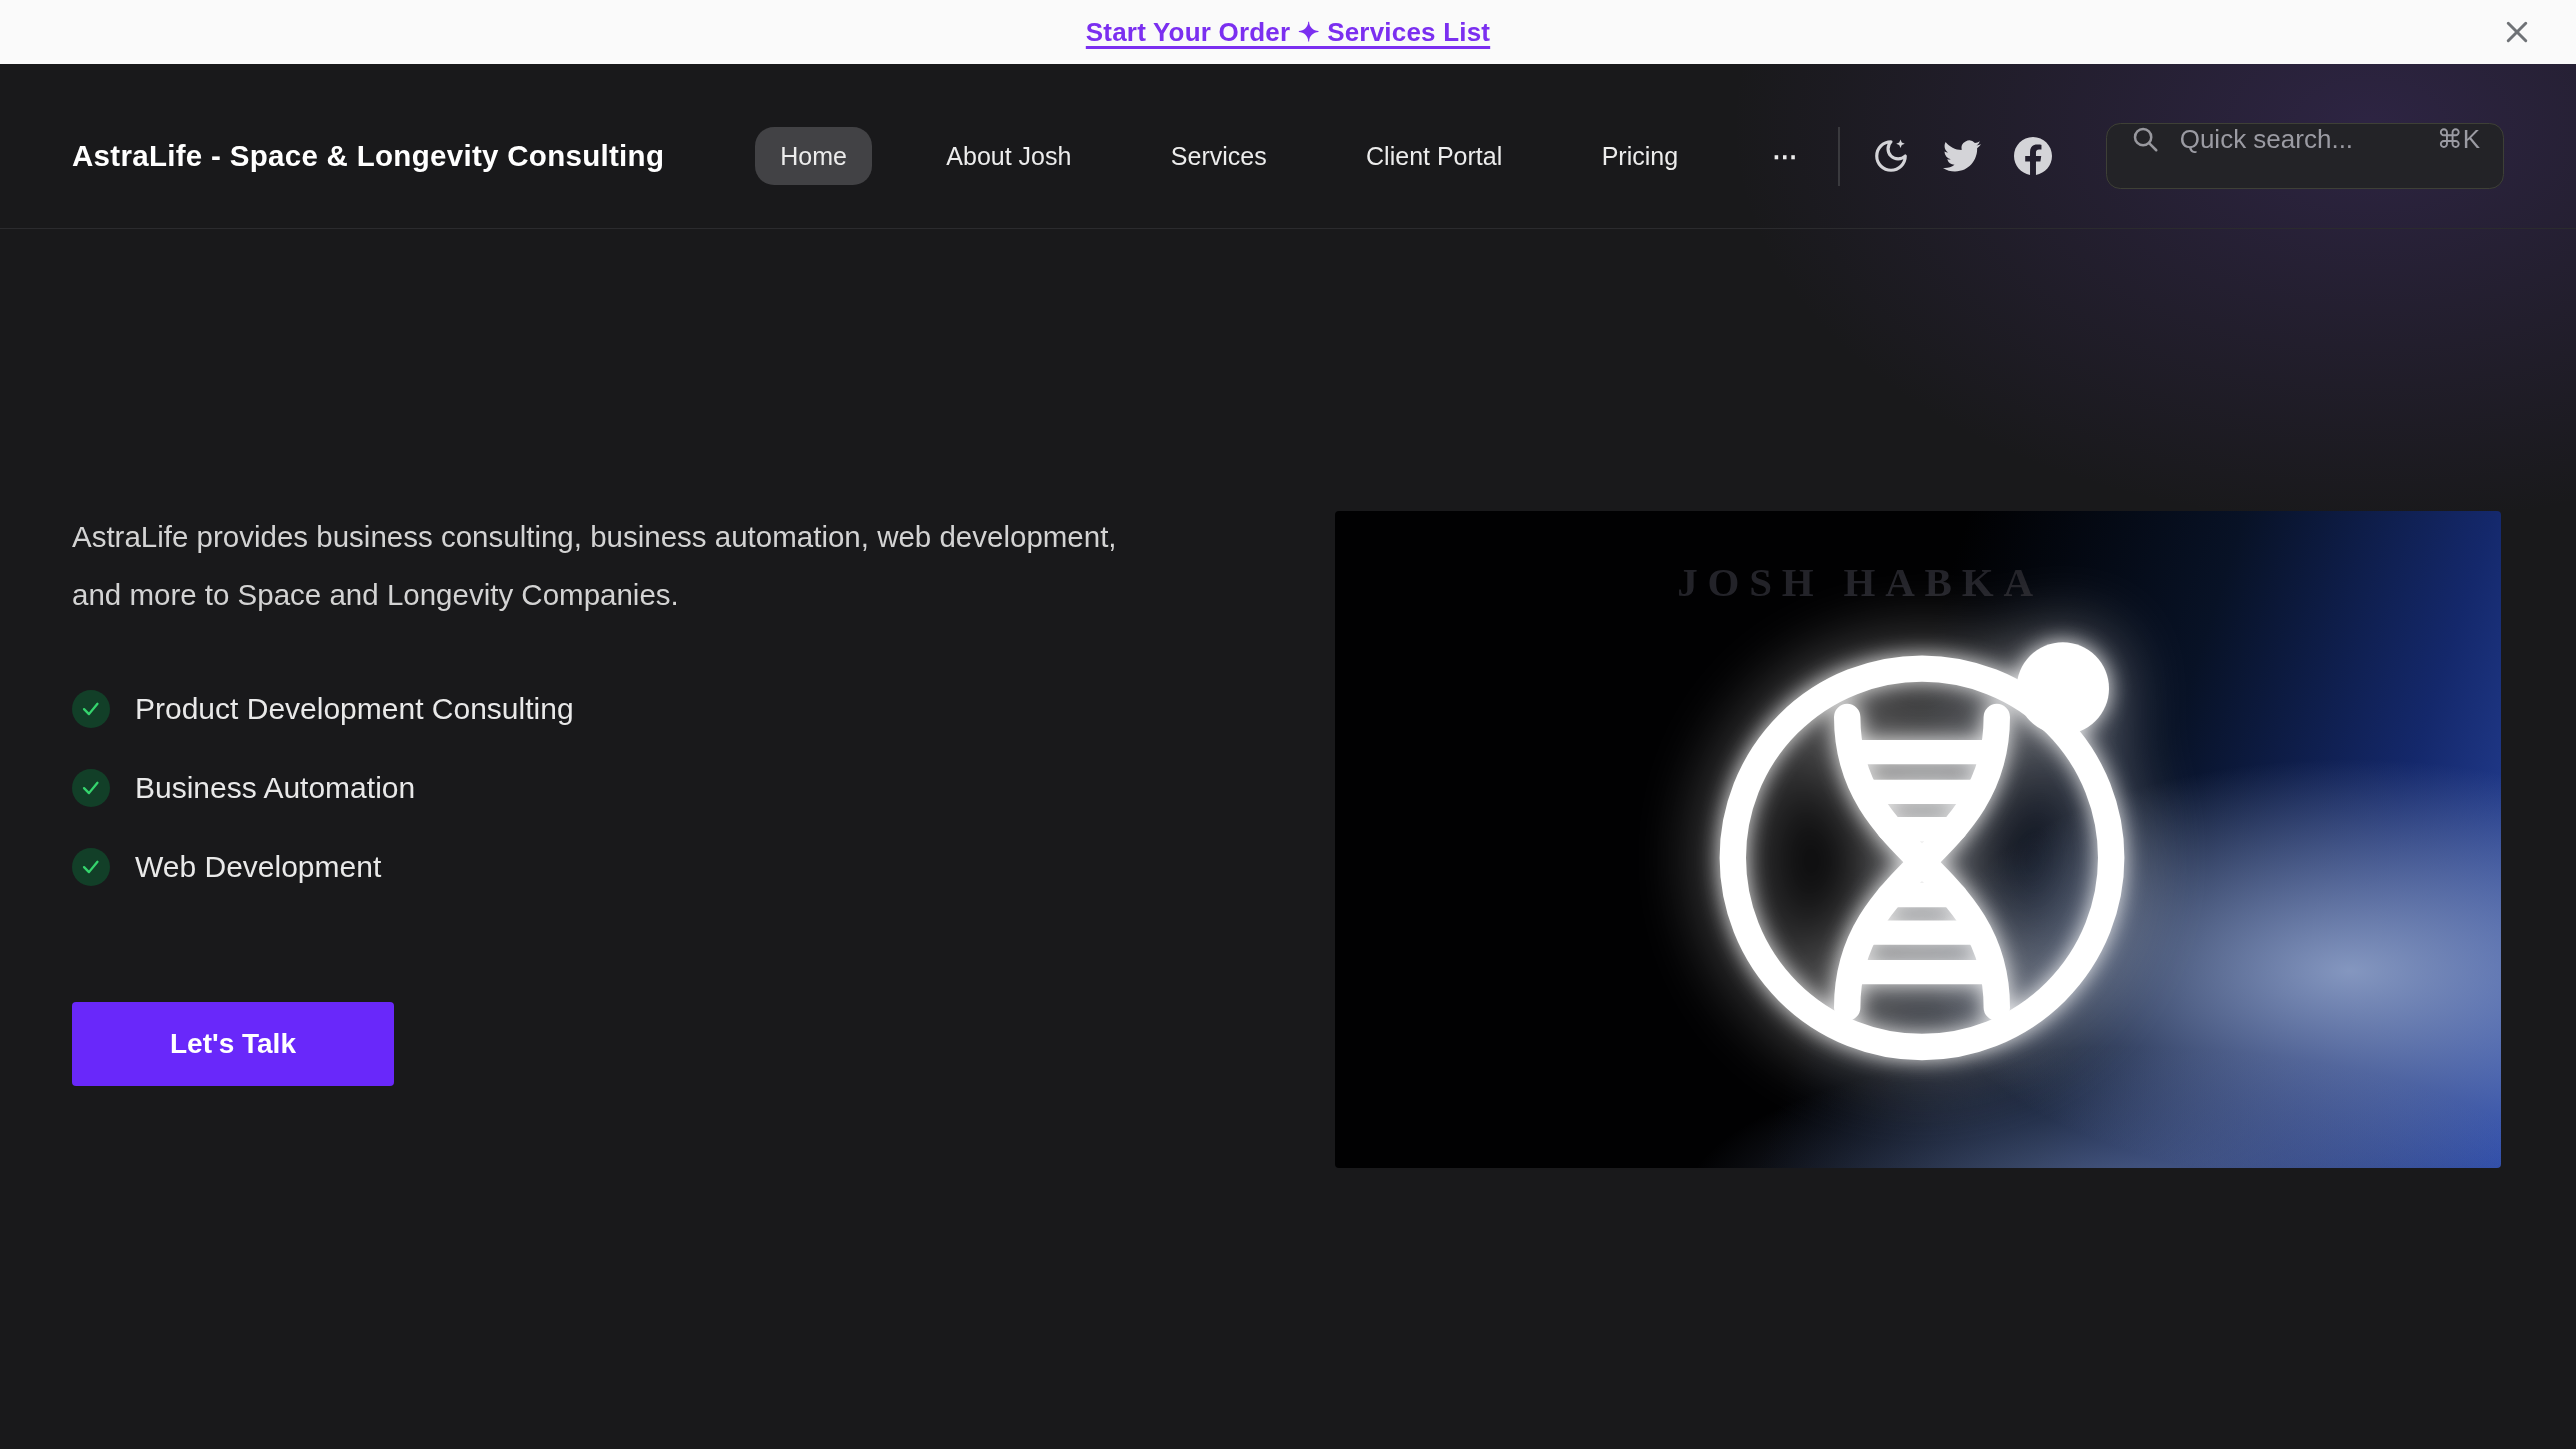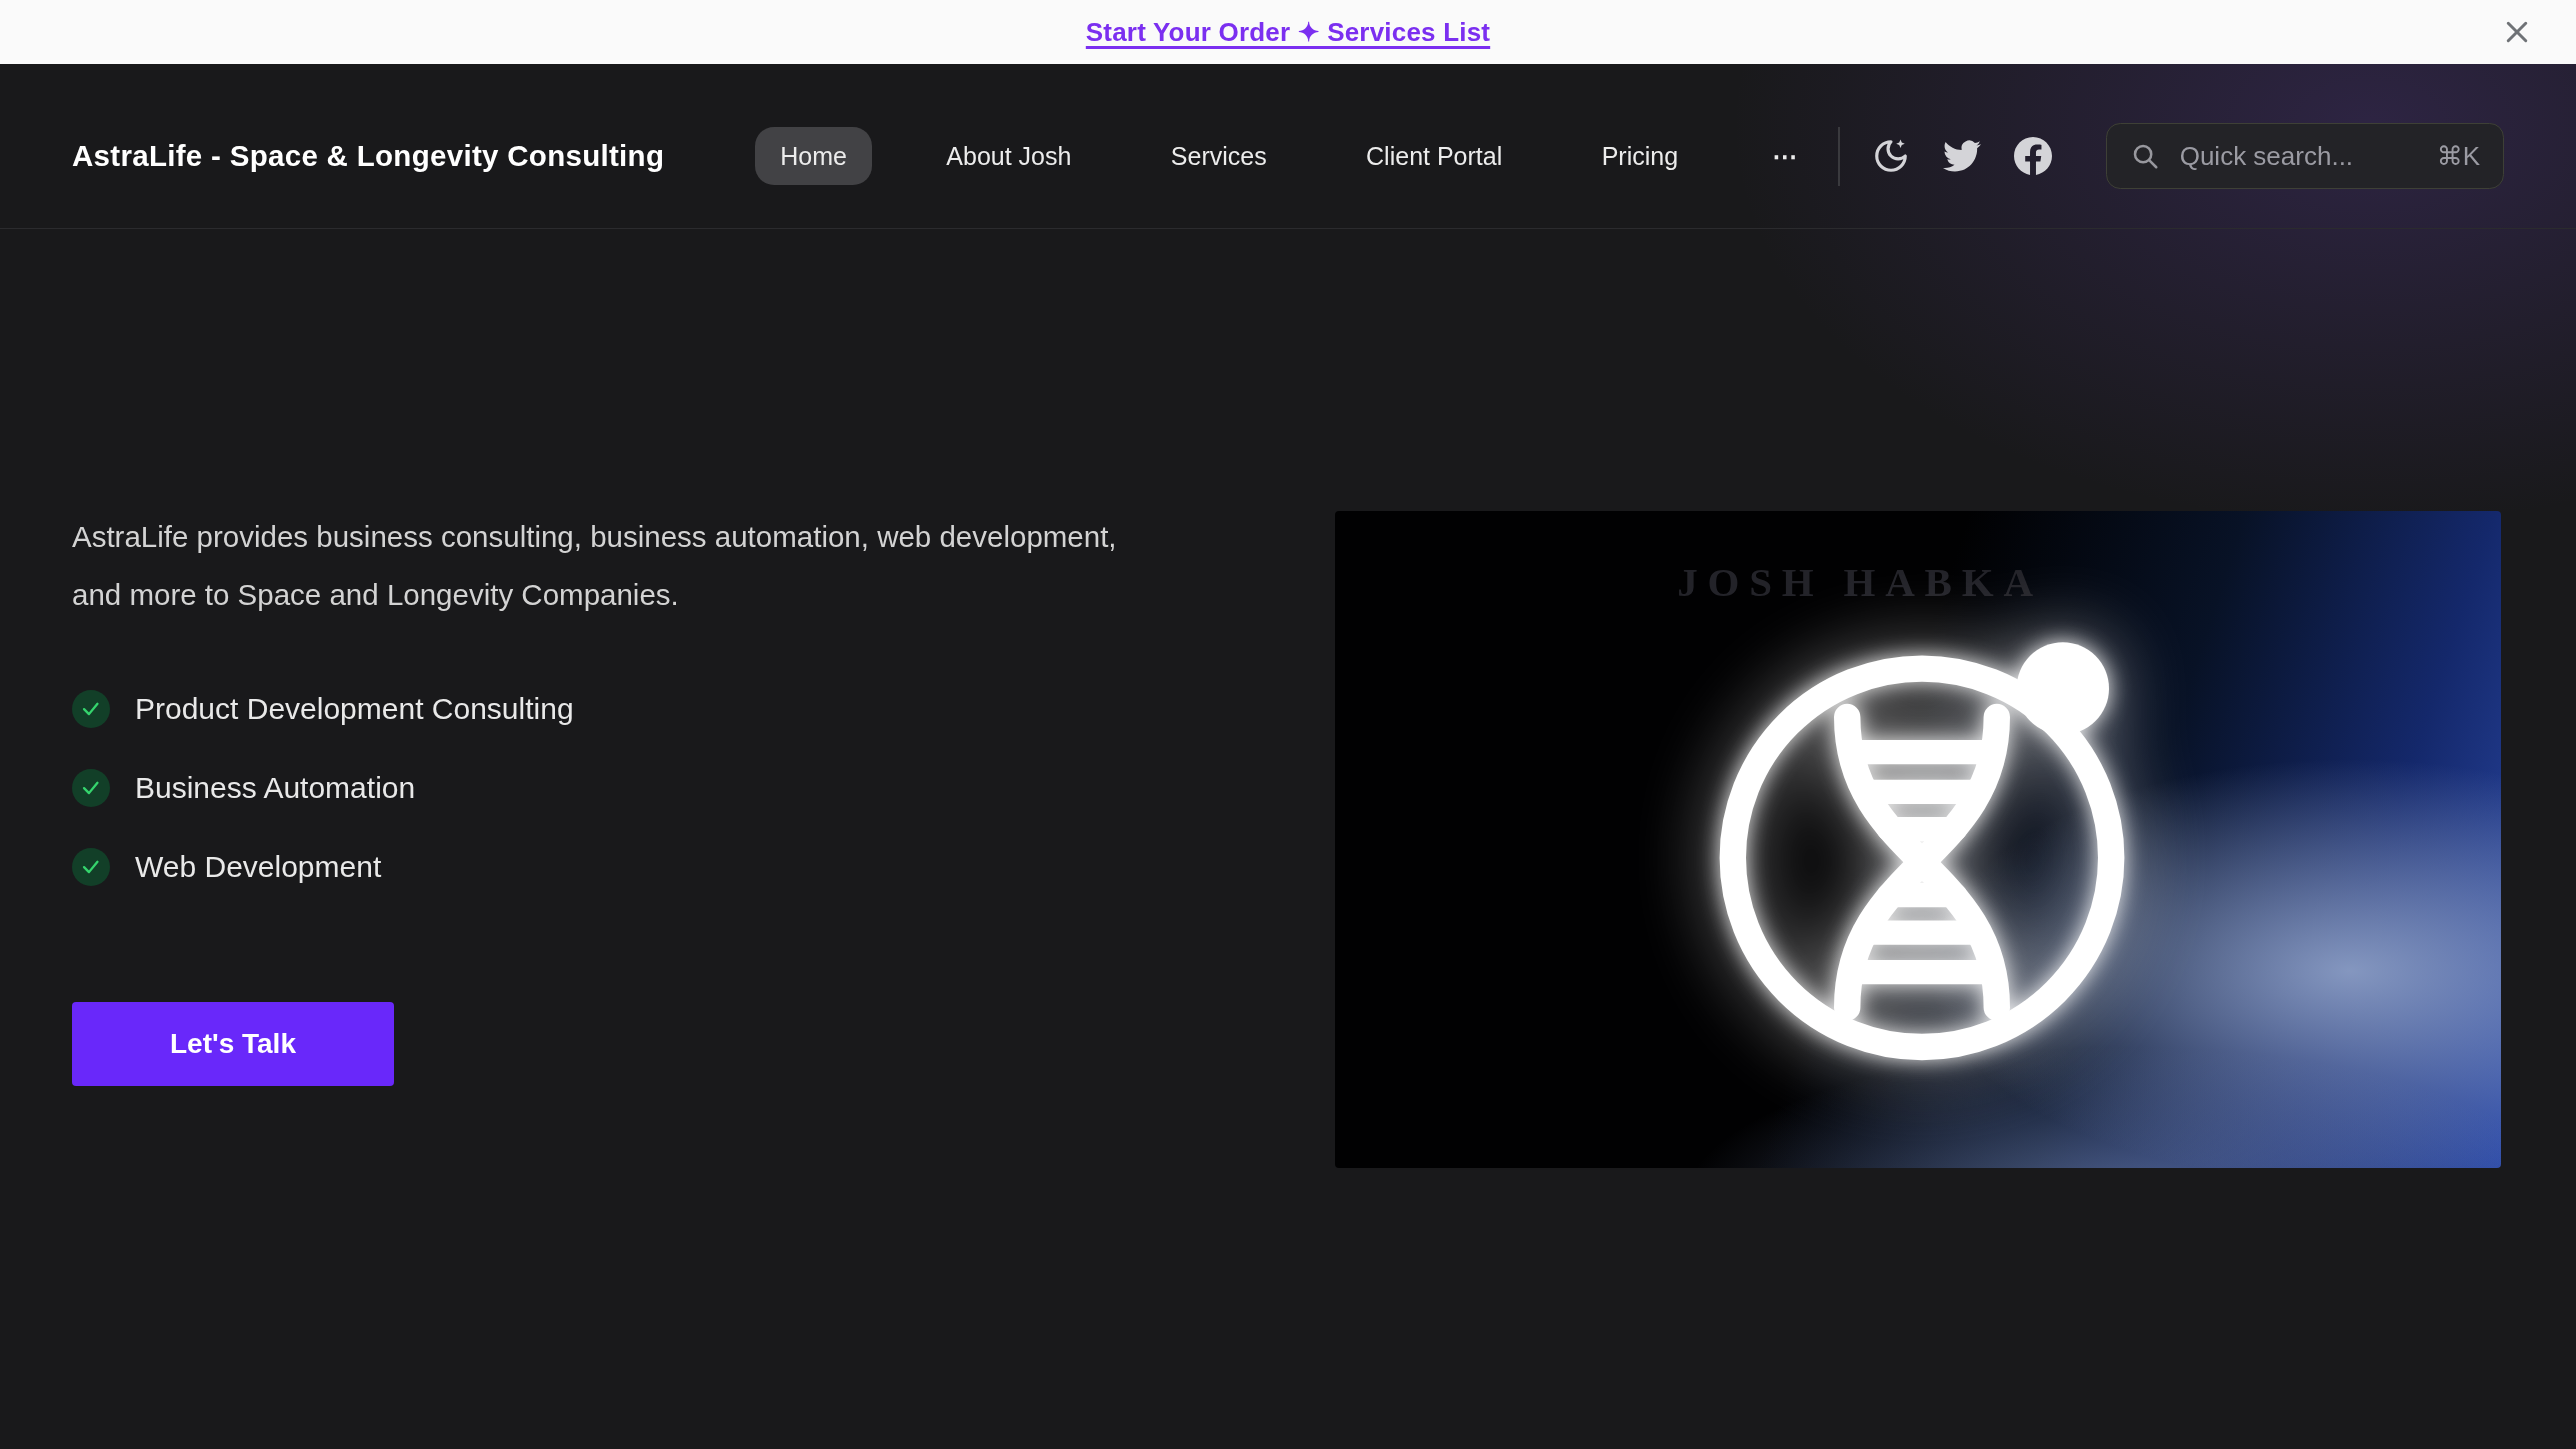--- a/index.html
+++ b/index.html
@@ -24,21 +24,21 @@
     display:flex; align-items:center; padding:0 72px; border-bottom:0.9px solid #2b2b2e; }
   .nav-title { font-weight:bold; font-size:29.5px; color:#ffffff; letter-spacing:0.3px; white-space:nowrap; }
   nav { display:flex; align-items:center; margin-left:47px; gap:5.4px; }
   .nav-item { font-size:25px; color:#ececec; padding:14.3px 25px; border-radius:19px; cursor:pointer; white-space:nowrap;margin-left:44px; }
   .nav-item.active { background:#424245; }
   .nav-more { font-size:25px; letter-spacing:1.8px; padding:14.3px 19.7px; font-weight:bold; }
   .nav-divider { width:1.8px; height:59px; background:#3a3a3e; margin:0 30px 0 19.7px; }
   .icon-btn { width:41px; height:41px; margin-right:30px; display:flex; align-items:center;
     justify-content:center; cursor:pointer; flex:none; }
   .search-box { margin-left:auto; width:398px; height:66px; background:#232327;
-    border:1.8px solid #3e4036; border-radius:14.3px; display:flex; align-items:center;
+    border:1.8px solid #3e4036; border-radius:14.3px; display:flex; align-items:flex-start;
     padding:0 23px; gap:19.7px; cursor:text; }
   .search-placeholder { color:#9b9ba3; font-size:26px; flex:1; }
   .search-shortcut { color:#9b9ba3; font-size:26px; }
 
   
   .hero-left { position:absolute; left:72px; top:401px; width:1252px; }
   h1 { font-family:"DejaVu Sans", sans-serif; font-weight:bold; font-size:91px; line-height:1.08;
     letter-spacing:-1.8px;
     background:linear-gradient(to top right, #e6ddfa 0%, #b49cf1 48%, #7748f2 100%);
     -webkit-background-clip:text; background-clip:text; color:transparent; }

